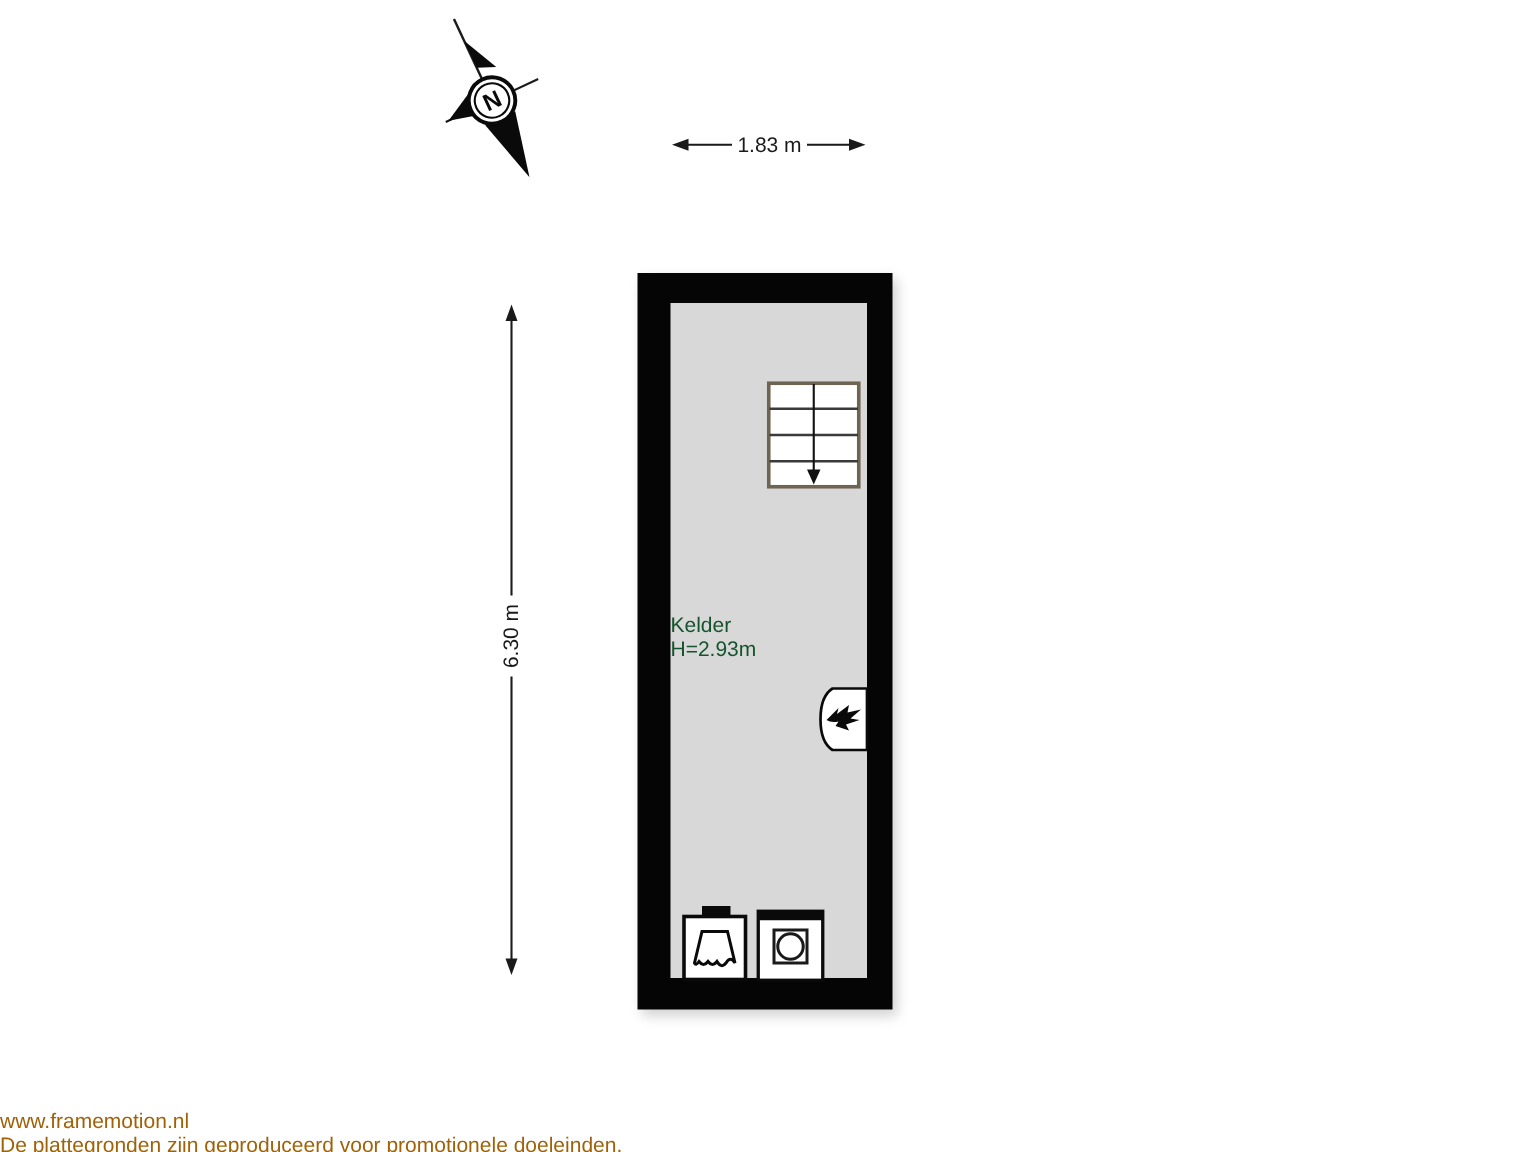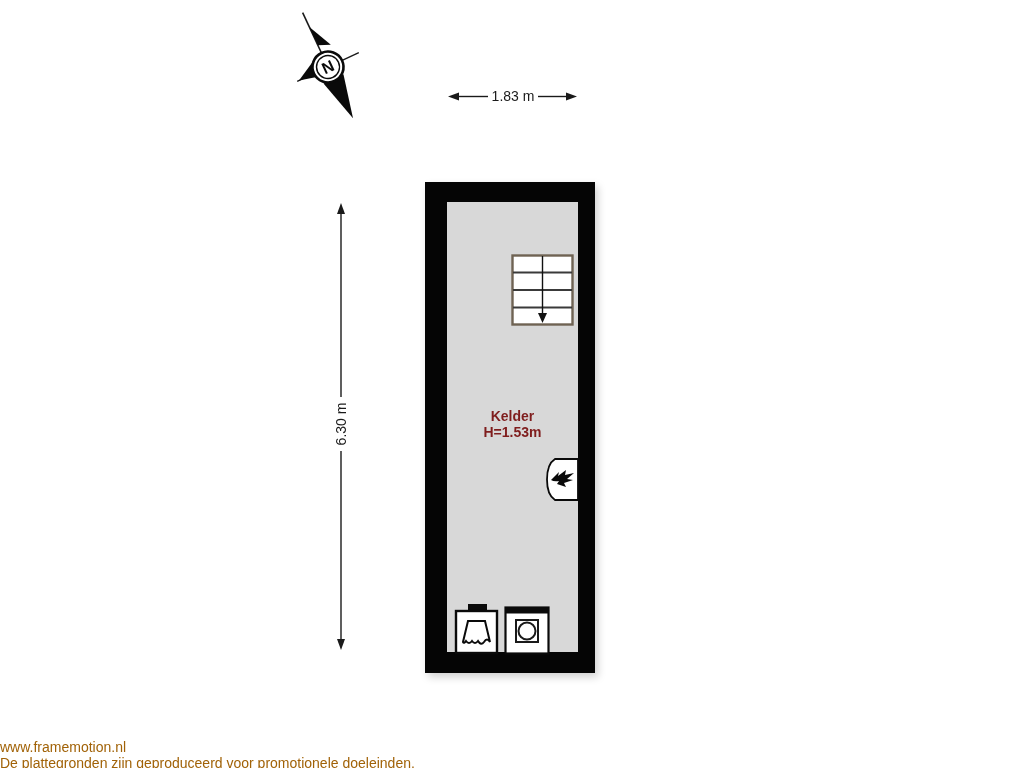--- a/index.html
+++ b/index.html
@@ -11,22 +11,22 @@
   
   .plan{
     position:absolute;left:425px;top:182px;width:170px;height:491px;
     background:#050505;box-shadow:3px 4px 8px rgba(0,0,0,0.18);
   }
   .floor{
     position:absolute;left:22px;top:20px;width:131px;height:450px;
     background:#d8d8d8;
   }
   .room-label{
-    position:absolute;left:0;right:0;top:206px;text-align:center;
-    font-size:14px;line-height:16px;color:#7f1d1d;font-weight:bold;
+    position:absolute;left:0;right:0;top:206px;text-align:left;
+    font-size:14px;line-height:16px;color:#14532d;
   }
   
   .dim-text{font-size:14px;fill:#1a1a1a;}
   .footer{
     position:absolute;left:0;top:708px;width:1024px;text-align:left;
     font-size:14px;line-height:16px;color:#a16207;margin-top:31px;
   }
 </style>
 </head>
 <body>
@@ -69,21 +69,21 @@
         <rect x="1.5" y="1.5" width="60" height="69" fill="#ffffff" stroke="#6f6353" stroke-width="2.4"></rect>
         <line x1="2" y1="18.5" x2="61" y2="18.5" stroke="#3a3a3a" stroke-width="1.8"></line>
         <line x1="2" y1="36" x2="61" y2="36" stroke="#3a3a3a" stroke-width="1.8"></line>
         <line x1="2" y1="53.5" x2="61" y2="53.5" stroke="#3a3a3a" stroke-width="1.8"></line>
         <line x1="31.5" y1="2" x2="31.5" y2="62" stroke="#111111" stroke-width="1.4"></line>
         <polygon points="31.5,69 27,59 36,59" fill="#111111"></polygon>
       </svg>
 
       <div class="room-label">
         <div>Kelder</div>
-        <div>H=1.53m</div>
+        <div>H=2.93m</div>
       </div>
 
       <svg class="abs" style="left:97px;top:254px;" width="35" height="47" viewBox="0 0 35 47">
         <path d="M34 3 L11 3 Q3 8 3 23.5 Q3 39 11 44 L34 44 Z" fill="#ffffff" stroke="#0a0a0a" stroke-width="1.8"></path>
         <path d="M7 24 L15 16 L14 20 L22 14 L21 19 L30 17 L23 23 L29 24 L20 27 L22 31 L13 28 L15 25 Q10 26 7 24 Z" fill="#0a0a0a"></path>
       </svg>
 
       <svg class="abs" style="left:7px;top:402px;" width="45" height="51" viewBox="0 0 45 51">
         <rect x="14" y="0" width="19" height="8" fill="#0a0a0a"></rect>
         <rect x="2" y="7" width="41" height="42" fill="#ffffff" stroke="#0a0a0a" stroke-width="2.4"></rect>

